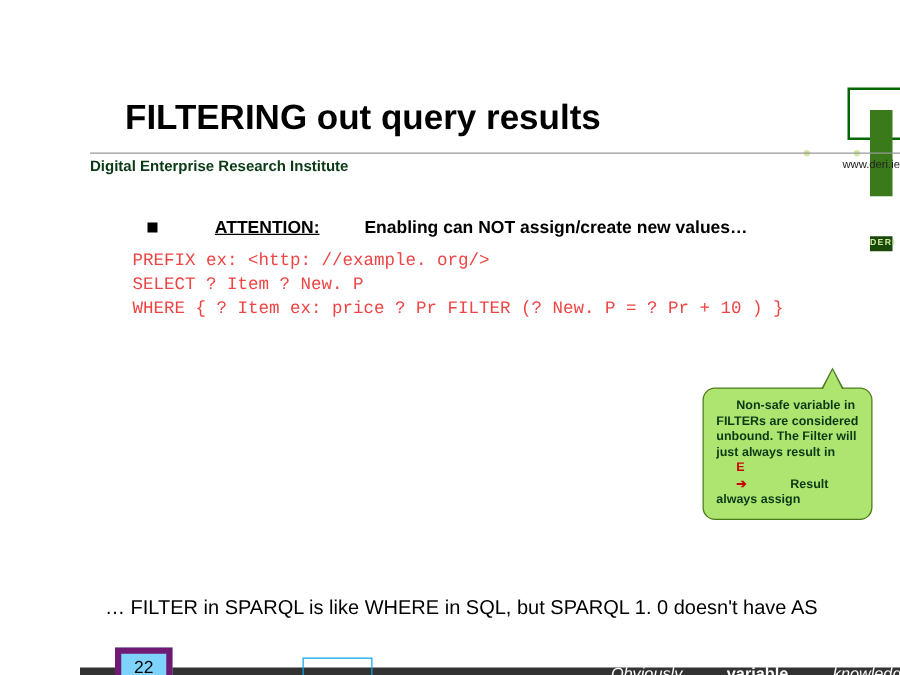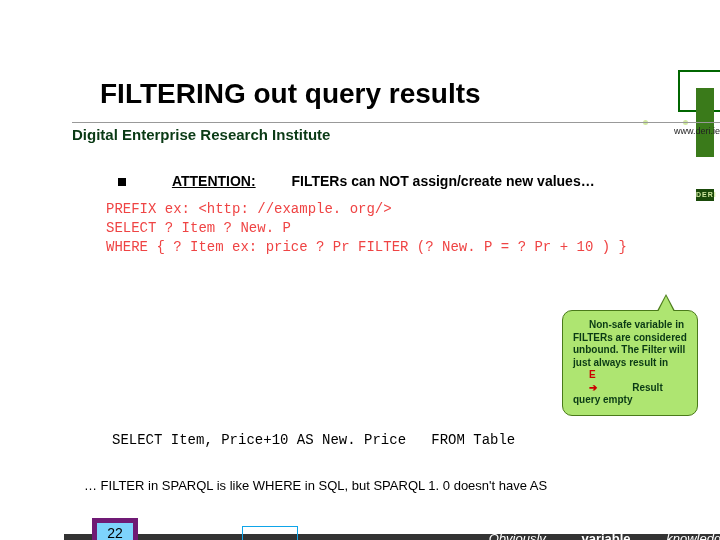--- a/index.html
+++ b/index.html
@@ -7,39 +7,39 @@
   .slide { position: relative; width: 720px; height: 540px; }
 
   .title { position: absolute; left: 36px; top: 14px; font-size: 28px; font-weight: bold; color: #000; }
   .logo { position: absolute; right: 20px; top: 6px; width: 54px; height: 42px; border: 2px solid #060; display: flex; flex-direction: column; }
   .logo-top { flex: 1; background: #3a7a1a; display:flex; align-items:center; justify-content:center; }
   .logo-dots { display:flex; gap:3px; }
   .logo-dots span { width:5px; height:5px; border-radius:50%; background:#d0e8a0; }
   .logo-bot { height: 12px; background:#1a4a0a; color:#d0e8a0; font-size:7px; text-align:center; line-height:12px; letter-spacing:1px; font-weight:bold; }
 
   .subbar { position:absolute; left:8px; top:58px; width:704px; height:1px; background:#999; }
-  .subtitle { position:absolute; left:8px; top:62px; font-size:15px; font-weight:bold; color:#0a3a15; }
+  .subtitle { position:absolute; left:8px; top:62px; font-size:12px; font-weight:bold; color:#0a3a15; }
   .url { position:absolute; right:32px; top:62px; font-size:9px; color:#222;text-align:right; }
 
   .bullet1 { position:absolute; left:38px; top:98px; font-size:14px; color:#000; }
   .sq { display:inline-block; width:8px; height:8px; background:#000; margin-right:10px; vertical-align:middle; }
   .attn { text-decoration: underline; text-align: right; }
 
   .code1 { position:absolute; left:42px; top:136px; font-family: "Courier New", monospace; font-size:14px; line-height:1.35; white-space:pre; color:#ef4444; }
 
   .callout { position:absolute; left:482px; top:230px; width:168px; }
   .callout-body { background:#aee571; border:1px solid #4a7a1a; border-radius:10px; padding:8px 10px; font-size:10px; font-weight:bold; color:#0a3a15; line-height:1.25; }
   .callout-body .e { color:#c00; }
   .callout-body .arrow { color:#c00; font-weight:bold; }
   .callout-tail { position:absolute; left:96px; top:-14px; width:0; height:0; border-left:8px solid transparent; border-right:8px solid transparent; border-bottom:16px solid #aee571; }
   .callout-tail-b { position:absolute; left:95px; top:-16px; width:0; height:0; border-left:9px solid transparent; border-right:9px solid transparent; border-bottom:17px solid #4a7a1a; }
 
   .bullet2 { position:absolute; left:28px; top:328px; font-size:14px; color:#000; }
   .code2 { position:absolute; left:48px; top:368px; font-family:"Courier New", monospace; font-size:14px; white-space:pre; }
-  .note { position:absolute; left:20px; top:414px; font-size:13px; }
+  .note { position:absolute; left:20px; top:414px; font-size:16px; }
 
   .footer { position:absolute; left:0; bottom:0; width:720px; height:38px; background:#333; color:#ddd; }
   .pagebox { position:absolute; left:28px; bottom:24px; width:46px; height:30px; background:#7dd3fc; color:#000; font-size:14px; display:flex; align-items:center; justify-content:center; border:5px solid #701a75; }
   .footstrip { position:absolute; left:74px; bottom:38px; height:16px; display:flex; }
   .fs1 { width:110px; background:#c9d94a; }
   .fs2 { width:60px; background:#5aa02c; }
   .flogo1 { position:absolute; left:92px; bottom:6px; width:66px; height:24px; background:#111; border:1px solid #666; display:flex; align-items:center; justify-content:center; }
   .flogo1 .circ { width:14px; height:14px; border-radius:50%; background:#6a4; margin-right:4px; }
   .flogo1 .txt { font-size:5px; color:#ccc; line-height:1; }
   .flogo2 { position:absolute; left:178px; bottom:6px; width:56px; height:40px; border:1px solid #0ea5e9; display:flex; align-items:center; justify-content:center; color:#aaa; font-size:8px; }
@@ -67,38 +67,37 @@
       </div>
     <div class="logo-bot">DERI</div>
   </div>
 
   <div class="subbar"></div>
   <div class="subtitle">Digital Enterprise Research Institute</div>
   <div class="url">www.deri.ie</div>
 
   <div class="bullet1">
     <span class="sq"></span>
-    <b><span class="attn">ATTENTION:</span><span> FILTERs can NOT assign/create new values…</span></b>
+    <b><span class="attn">ATTENTION:</span><span> Enabling can NOT assign/create new values…</span></b>
   </div>
 
   <div class="code1">PREFIX ex: &lt;http: //example. org/&gt;
 SELECT ? Item ? New. P
 WHERE { ? Item ex: price ? Pr FILTER (? New. P = ? Pr + 10 ) }</div>
 
   <div class="callout">
     <div class="callout-tail-b"></div>
     <div class="callout-tail"></div>
     <div class="callout-body">
       <span>Non-safe variable in FILTERs are considered unbound. The Filter will just always result in </span><span class="e">E</span><br>
-      <span class="arrow">➔</span><span> Result query empty</span>
+      <span class="arrow">➔</span><span> Result always assign</span>
     </div>
   </div>
 
 
-  <div class="code2">SELECT Item, Price+10 AS New. Price   FROM Table</div>
 
   <div class="note">… FILTER in SPARQL is like WHERE in SQL, but SPARQL 1. 0 doesn't have AS</div>
 
   <div class="footstrip">
     <div class="fs1"></div>
       <div class="fs2"></div>
   </div>
   <div class="footer">
     <div class="tagline">
       <i>Obviously </i><b>variable</b><i> knowledge.</i>

